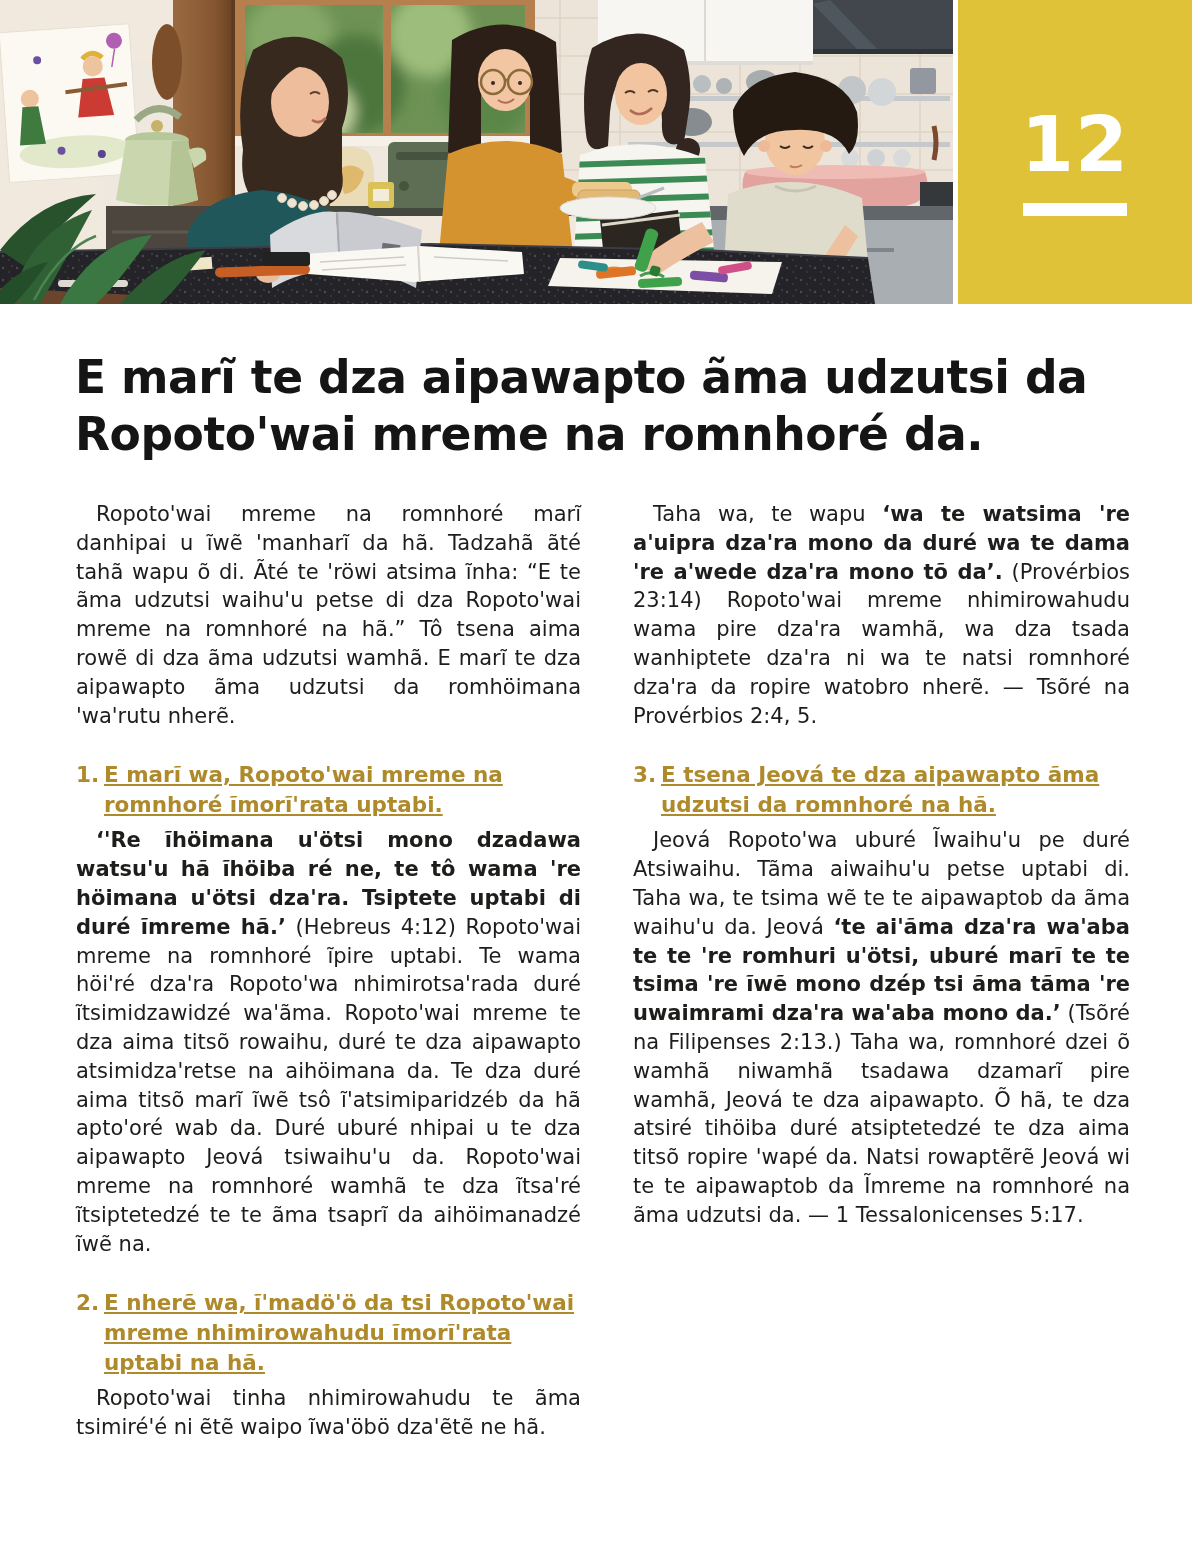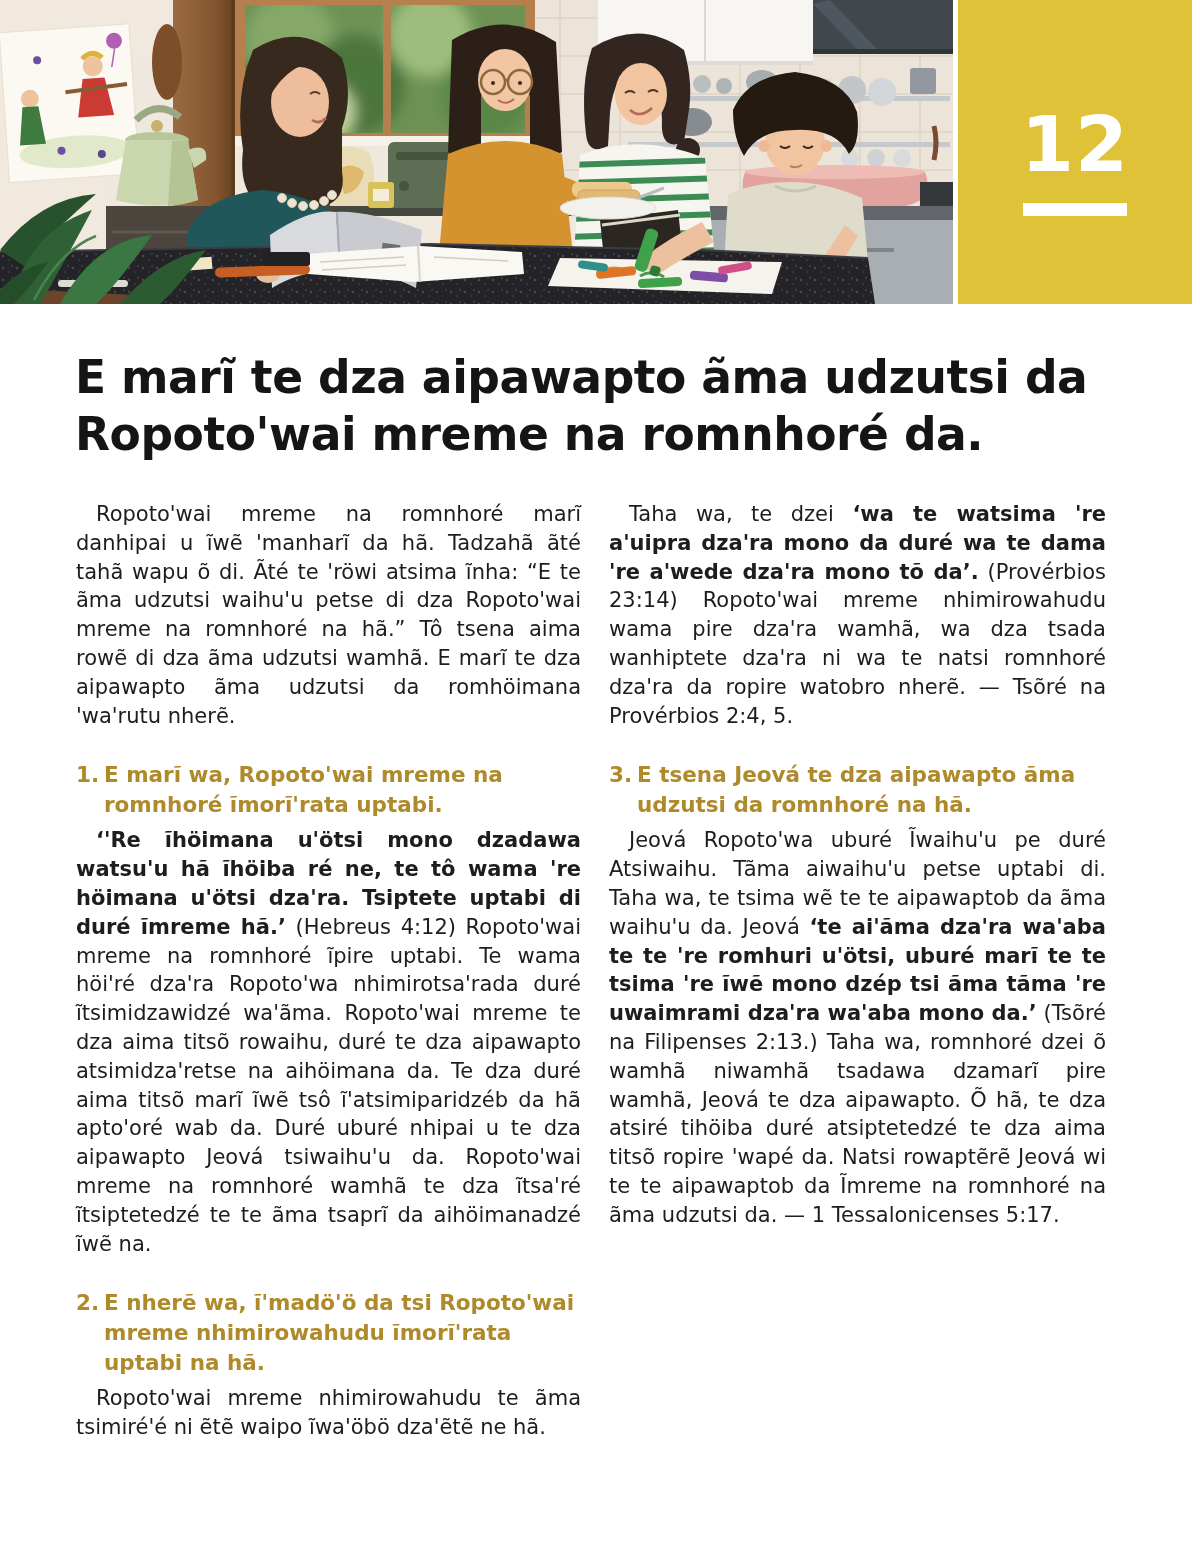--- a/index.html
+++ b/index.html
@@ -26,32 +26,32 @@
   .lesson-underline{width:104px;height:13px;background:#ffffff;margin-top:20px;}
   .page-title{
     position:absolute;left:75px;top:348px;width:1070px;
     font-size:47px;line-height:57px;font-weight:bold;color:#151515;
     letter-spacing:-0.5px;
     transform:scaleX(0.97);transform-origin:left top;
     margin:0;
   }
   .cols{
     position:absolute;left:76px;top:500px;width:1050px;
-    display:grid;grid-template-columns:505px 497px;column-gap:28px;
+    display:grid;grid-template-columns:505px 497px;column-gap:52px;
   }
   .col{font-size:21px;line-height:28.8px;text-align:justify;}
   .para{margin:0;text-indent:20px;}
   .para .bold{font-weight:bold;}
   .q-head{
     display:flex;margin:30px 0 6px 0;
     color:#ae8a2b;font-weight:bold;font-size:21.5px;line-height:30px;
     text-align:left;text-indent:0;
   }
   .q-num{flex:0 0 28px;}
-  .q-text{flex:1;}
+  .q-text{flex:1;text-decoration:underline;}
 </style>
 </head>
 <body>
 
 <div class="hero">
   <div class="photo" role="img" aria-label="Family studying the Bible together at a kitchen counter: a woman in a teal top holding an open book, a girl with glasses holding a plate of toast, a mother in a green striped shirt reading, and a boy coloring with markers">
     <svg width="953" height="304" viewBox="0 0 953 304" xmlns="http://www.w3.org/2000/svg">
       <defs>
         <filter id="soft" x="-30%" y="-30%" width="160%" height="160%">
             <feGaussianBlur stdDeviation="7"></feGaussianBlur>
@@ -344,23 +344,23 @@
       <p class="para"><span class="">Ropoto'wai mreme na romnhoré marĩ danhipai u ĩwẽ 'manharĩ da hã. Tadzahã ãté tahã wapu õ di. Ãté te 'röwi atsima ĩnha: “E te ãma udzutsi waihu'u petse di dza Ropoto'wai mreme na romnhoré na hã.” Tô tsena aima rowẽ di dza ãma udzutsi wamhã. E marĩ te dza aipawapto ãma udzutsi da romhöimana 'wa'rutu nherẽ.</span></p>
       <div class="q-head">
         <span class="q-num">1.</span>
         <span class="q-text">E marĩ wa, Ropoto'wai mreme na romnhoré ĩmorĩ'rata uptabi.</span>
       </div>
       <p class="para"><span class="bold">‘'Re ĩhöimana u'ötsi mono dzadawa watsu'u hã ĩhöiba ré ne, te tô wama 're höimana u'ötsi dza'ra. Tsiptete uptabi di duré ĩmreme hã.’</span><span class=""> (Hebreus 4:12) Ropoto'wai mreme na romnhoré ĩpire uptabi. Te wama höi'ré dza'ra Ropoto'wa nhimirotsa'rada duré ĩtsimidzawidzé wa'ãma. Ropoto'wai mreme te dza aima titsõ rowaihu, duré te dza aipawapto atsimidza'retse na aihöimana da. Te dza duré aima titsõ marĩ ĩwẽ tsô ĩ'atsimiparidzéb da hã apto'oré wab da. Duré uburé nhipai u te dza aipawapto Jeová tsiwaihu'u da. Ropoto'wai mreme na romnhoré wamhã te dza ĩtsa'ré ĩtsiptetedzé te te ãma tsaprĩ da aihöimanadzé ĩwẽ na.</span></p>
       <div class="q-head">
         <span class="q-num">2.</span>
         <span class="q-text">E nherẽ wa, ĩ'madö'ö da tsi Ropoto'wai mreme nhimirowahudu ĩmorĩ'rata uptabi na hã.</span>
       </div>
-      <p class="para"><span class="">Ropoto'wai mreme nhimirowahudu te ãma tsimiré'é ni ẽtẽ waipo ĩwa'öbö dza'ẽtẽ ne hã.</span></p>
+      <p class="para"><span class="">Ropoto'wai tinha nhimirowahudu te ãma tsimiré'é ni ẽtẽ waipo ĩwa'öbö dza'ẽtẽ ne hã.</span></p>
     </div>
   <div class="col">
-      <p class="para"><span class="">Taha wa, te dzei </span><span class="bold">‘wa te watsima 're a'uipra dza'ra mono da duré wa te dama 're a'wede dza'ra mono tõ da’.</span><span class=""> (Provérbios 23:14) Ropoto'wai mreme nhimirowahudu wama pire dza'ra wamhã, wa dza tsada wanhiptete dza'ra ni wa te natsi romnhoré dza'ra da ropire watobro nherẽ. — Tsõré na Provérbios 2:4, 5.</span></p>
+      <p class="para"><span class="">Taha wa, te wapu </span><span class="bold">‘wa te watsima 're a'uipra dza'ra mono da duré wa te dama 're a'wede dza'ra mono tõ da’.</span><span class=""> (Provérbios 23:14) Ropoto'wai mreme nhimirowahudu wama pire dza'ra wamhã, wa dza tsada wanhiptete dza'ra ni wa te natsi romnhoré dza'ra da ropire watobro nherẽ. — Tsõré na Provérbios 2:4, 5.</span></p>
       <div class="q-head">
         <span class="q-num">3.</span>
         <span class="q-text">E tsena Jeová te dza aipawapto ãma udzutsi da romnhoré na hã.</span>
       </div>
       <p class="para"><span class="">Jeová Ropoto'wa uburé Ĩwaihu'u pe duré Atsiwaihu. Tãma aiwaihu'u petse uptabi di. Taha wa, te tsima wẽ te te aipawaptob da ãma waihu'u da. Jeová </span><span class="bold">‘te ai'ãma dza'ra wa'aba te te 're romhuri u'ötsi, uburé marĩ te te tsima 're ĩwẽ mono dzép tsi ãma tãma 're uwaimrami dza'ra wa'aba mono da.’</span><span class=""> (Tsõré na Filipenses 2:13.) Taha wa, romnhoré dzei õ wamhã niwamhã tsadawa dzamarĩ pire wamhã, Jeová te dza aipawapto. Õ hã, te dza atsiré tihöiba duré atsiptetedzé te dza aima titsõ ropire 'wapé da. Natsi rowaptẽrẽ Jeová wi te te aipawaptob da Ĩmreme na romnhoré na ãma udzutsi da. — 1 Tessalonicenses 5:17.</span></p>
     </div>
 </div>
 
 </body></html>

